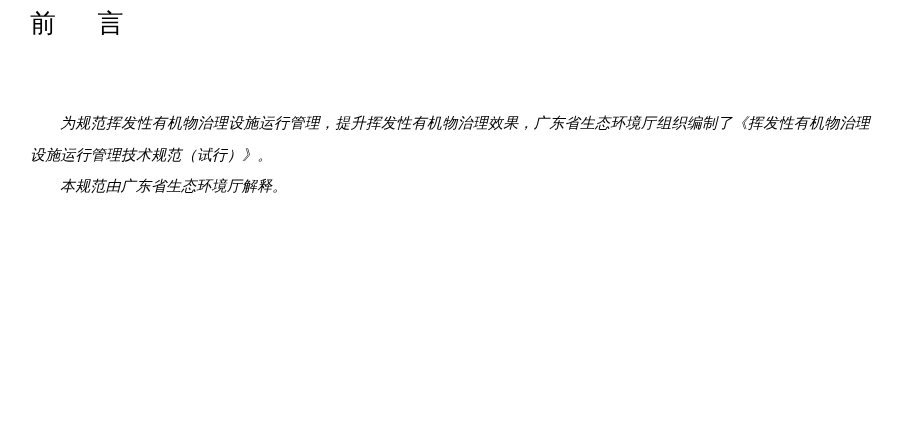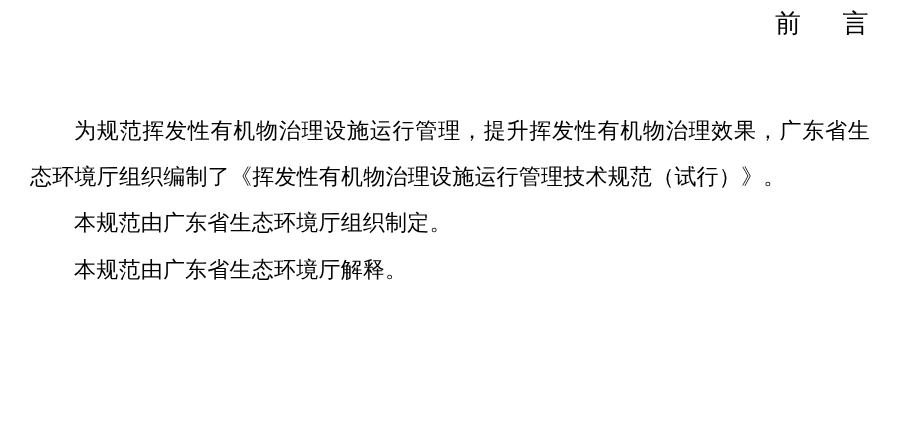--- a/index.html
+++ b/index.html
@@ -15,55 +15,55 @@
     overflow: hidden;
   }
   .page {
     position: relative;
     width: 900px;
     height: 441px;
     box-sizing: border-box;
     padding: 0 30px;
   }
   .doc-title {
-    text-align: right;
+    text-align: left;
     font-size: 26px;
     line-height: 1;
     letter-spacing: 0.06em;
     margin: 4px 0 15px 0;
     padding-top: 6px;
     font-weight: normal;
     font-family: "DejaVu Serif", "Liberation Serif", serif;
   }
   .title-gap {
     display: inline-block;
     width: 40px;
   }
   .body-block {
     margin-top: 72px;
   }
   p.para {
-    font-size: 22px;
+    font-size: 15px;
     line-height: 2.1;
     margin: 0;
     text-align: justify;
     text-justify: inter-ideograph;
     text-indent: 2em;
     letter-spacing: 0.01em;
+    font-style: italic;
   }
   p.para.first {
     text-indent: 2em;
   }
 </style>
 </head>
 <body>
 
 <div class="page">
 
   <h1 class="doc-title"><span>前</span><span class="title-gap"></span><span>言</span></h1>
 
   <div class="body-block">
     <p class="para first">为规范挥发性有机物治理设施运行管理，提升挥发性有机物治理效果，广东省生态环境厅组织编制了《挥发性有机物治理设施运行管理技术规范（试行）》。</p>
-    <p class="para">本规范由广东省生态环境厅组织制定。</p>
     <p class="para">本规范由广东省生态环境厅解释。</p>
   </div>
 
 </div>
 
 </body></html>

